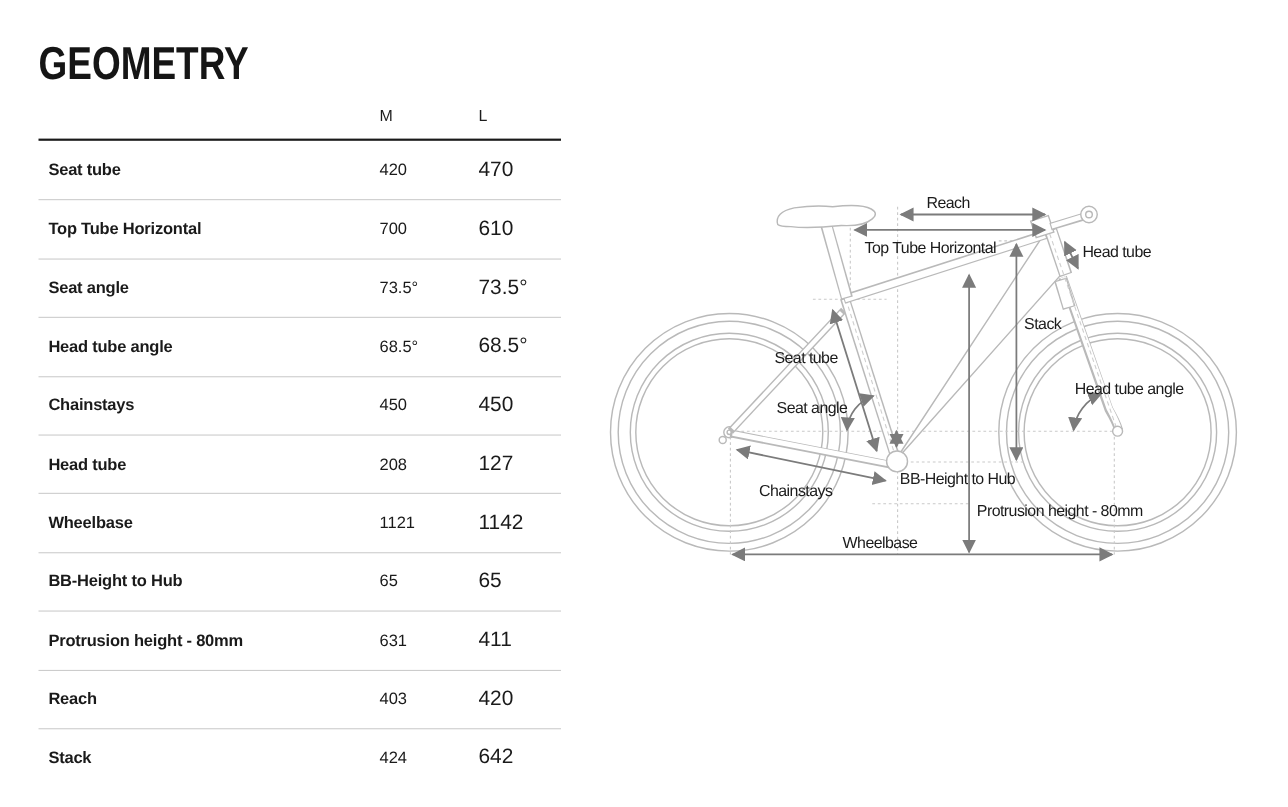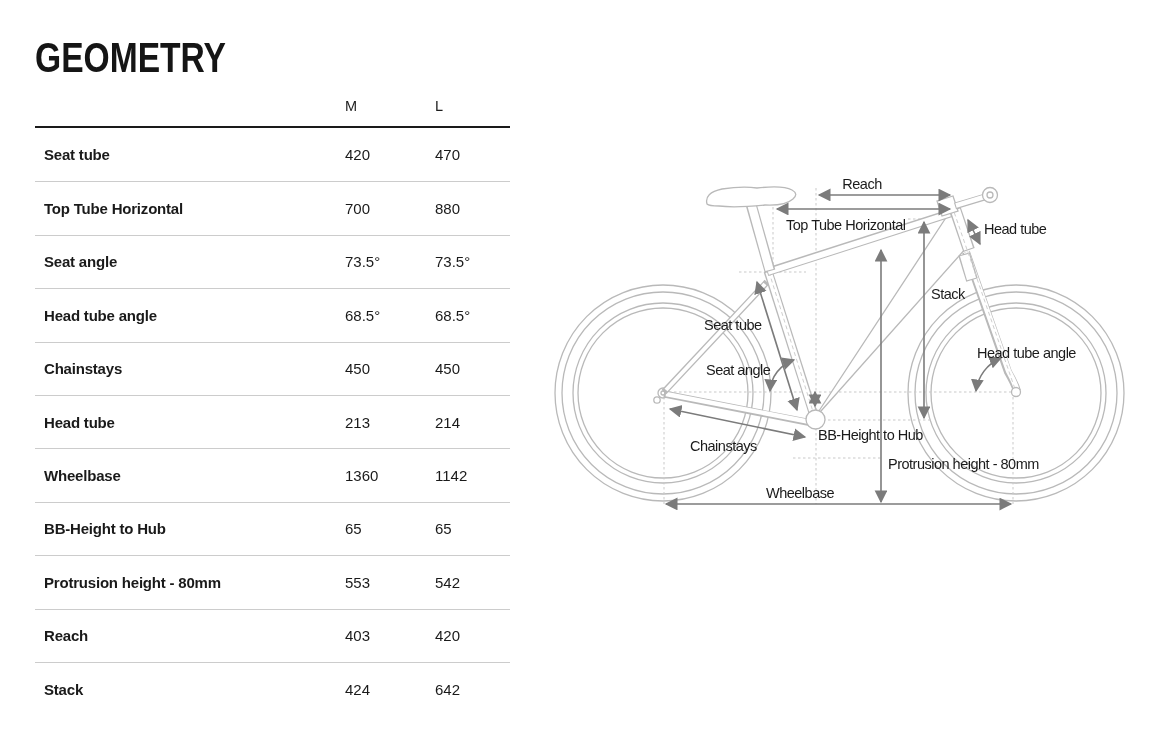--- a/index.html
+++ b/index.html
@@ -15,21 +15,21 @@
   
   .geo-table { position:absolute; left:35px; top:88px; width:475px; }
   .geo-thead { position:relative; height:40px; border-bottom:2px solid #1a1a1a; }
   .geo-thead .col-m, .geo-thead .col-l { position:absolute; bottom:12px; font-size:14.5px; color:#1c1c1c; }
   .geo-thead .col-m { left:310px; }
   .geo-thead .col-l { left:400px; }
   .geo-row { display:flex; align-items:center; height:53.4px; border-top:1px solid #cccccc; }
   .geo-row:first-child { border-top:none; }
   .geo-row .lbl { width:310px; padding-left:9px; font-weight:700; font-size:15px; letter-spacing:-0.2px; }
   .geo-row .vm  { width:90px; font-size:15px; }
-  .geo-row .vl  { flex:1; font-size:15px; }
+  .geo-row .vl  { flex:1; font-size:19px; }
 
   
   .diagram { position:absolute; left:540px; top:150px; width:631px; height:384px; }
   .sketch   { stroke:#b9b9b9; fill:none; stroke-width:1.3; }
   .sketchf  { stroke:#b9b9b9; fill:#ffffff; stroke-width:1.3; }
   .hollow-o { stroke:#b9b9b9; fill:none; }
   .hollow-i { stroke:#ffffff; fill:none; }
   .guide  { stroke:#c9c9c9; stroke-width:1; stroke-dasharray:2.5 2.5; fill:none; }
   .axis   { stroke:#cfcfcf; stroke-width:1; stroke-dasharray:4 3; fill:none; }
   .dim    { stroke:#7b7b7b; stroke-width:1.6; fill:none; }
@@ -49,56 +49,56 @@
     </div>
     <div class="geo-tbody">
       <div class="geo-row">
           <span class="lbl">Seat tube</span>
           <span class="vm">420</span>
           <span class="vl">470</span>
         </div>
       <div class="geo-row">
           <span class="lbl">Top Tube Horizontal</span>
           <span class="vm">700</span>
-          <span class="vl">880</span>
+          <span class="vl">610</span>
         </div>
       <div class="geo-row">
           <span class="lbl">Seat angle</span>
           <span class="vm">73.5°</span>
           <span class="vl">73.5°</span>
         </div>
       <div class="geo-row">
           <span class="lbl">Head tube angle</span>
           <span class="vm">68.5°</span>
           <span class="vl">68.5°</span>
         </div>
       <div class="geo-row">
           <span class="lbl">Chainstays</span>
           <span class="vm">450</span>
           <span class="vl">450</span>
         </div>
       <div class="geo-row">
           <span class="lbl">Head tube</span>
-          <span class="vm">213</span>
-          <span class="vl">214</span>
+          <span class="vm">208</span>
+          <span class="vl">127</span>
         </div>
       <div class="geo-row">
           <span class="lbl">Wheelbase</span>
-          <span class="vm">1360</span>
+          <span class="vm">1121</span>
           <span class="vl">1142</span>
         </div>
       <div class="geo-row">
           <span class="lbl">BB-Height to Hub</span>
           <span class="vm">65</span>
           <span class="vl">65</span>
         </div>
       <div class="geo-row">
           <span class="lbl">Protrusion height - 80mm</span>
-          <span class="vm">553</span>
-          <span class="vl">542</span>
+          <span class="vm">631</span>
+          <span class="vl">411</span>
         </div>
       <div class="geo-row">
           <span class="lbl">Reach</span>
           <span class="vm">403</span>
           <span class="vl">420</span>
         </div>
       <div class="geo-row">
           <span class="lbl">Stack</span>
           <span class="vm">424</span>
           <span class="vl">642</span>

